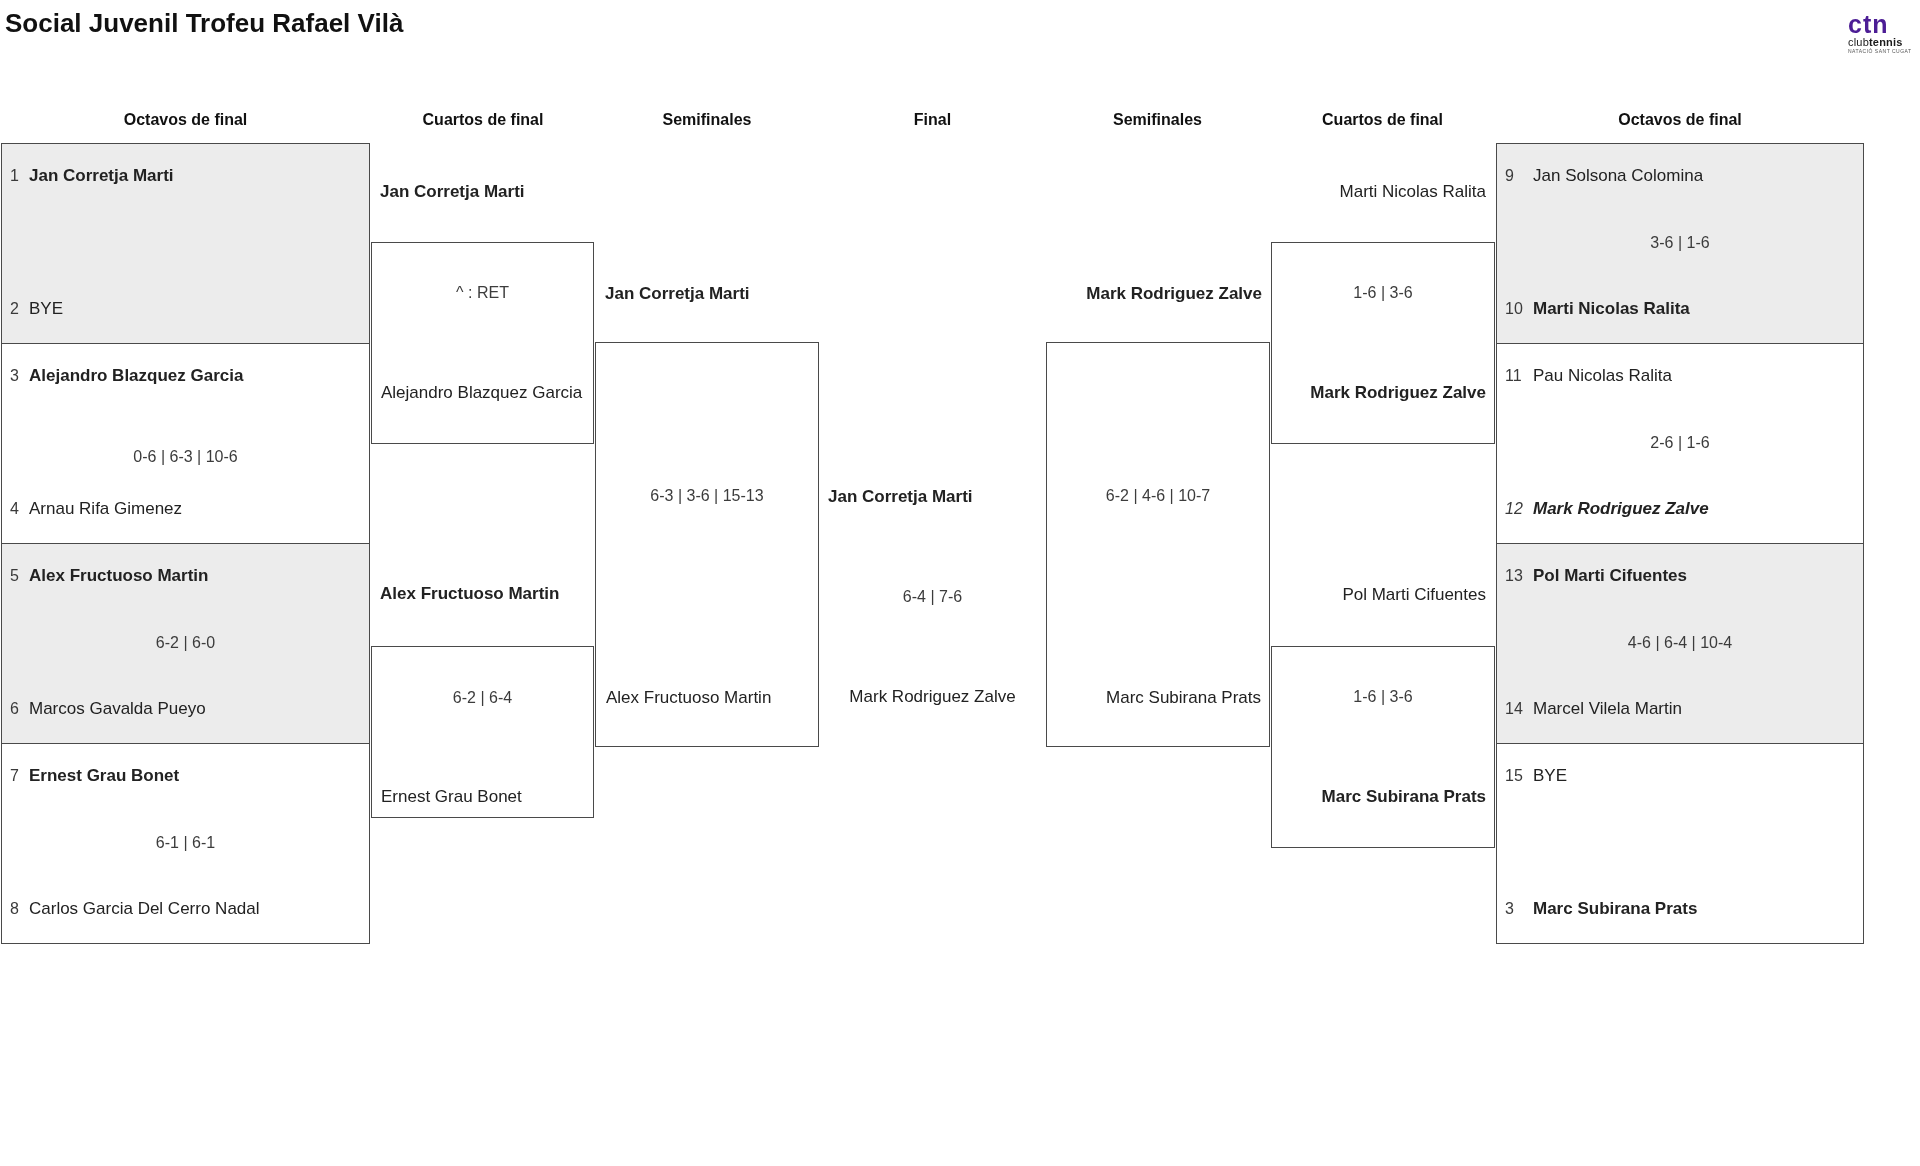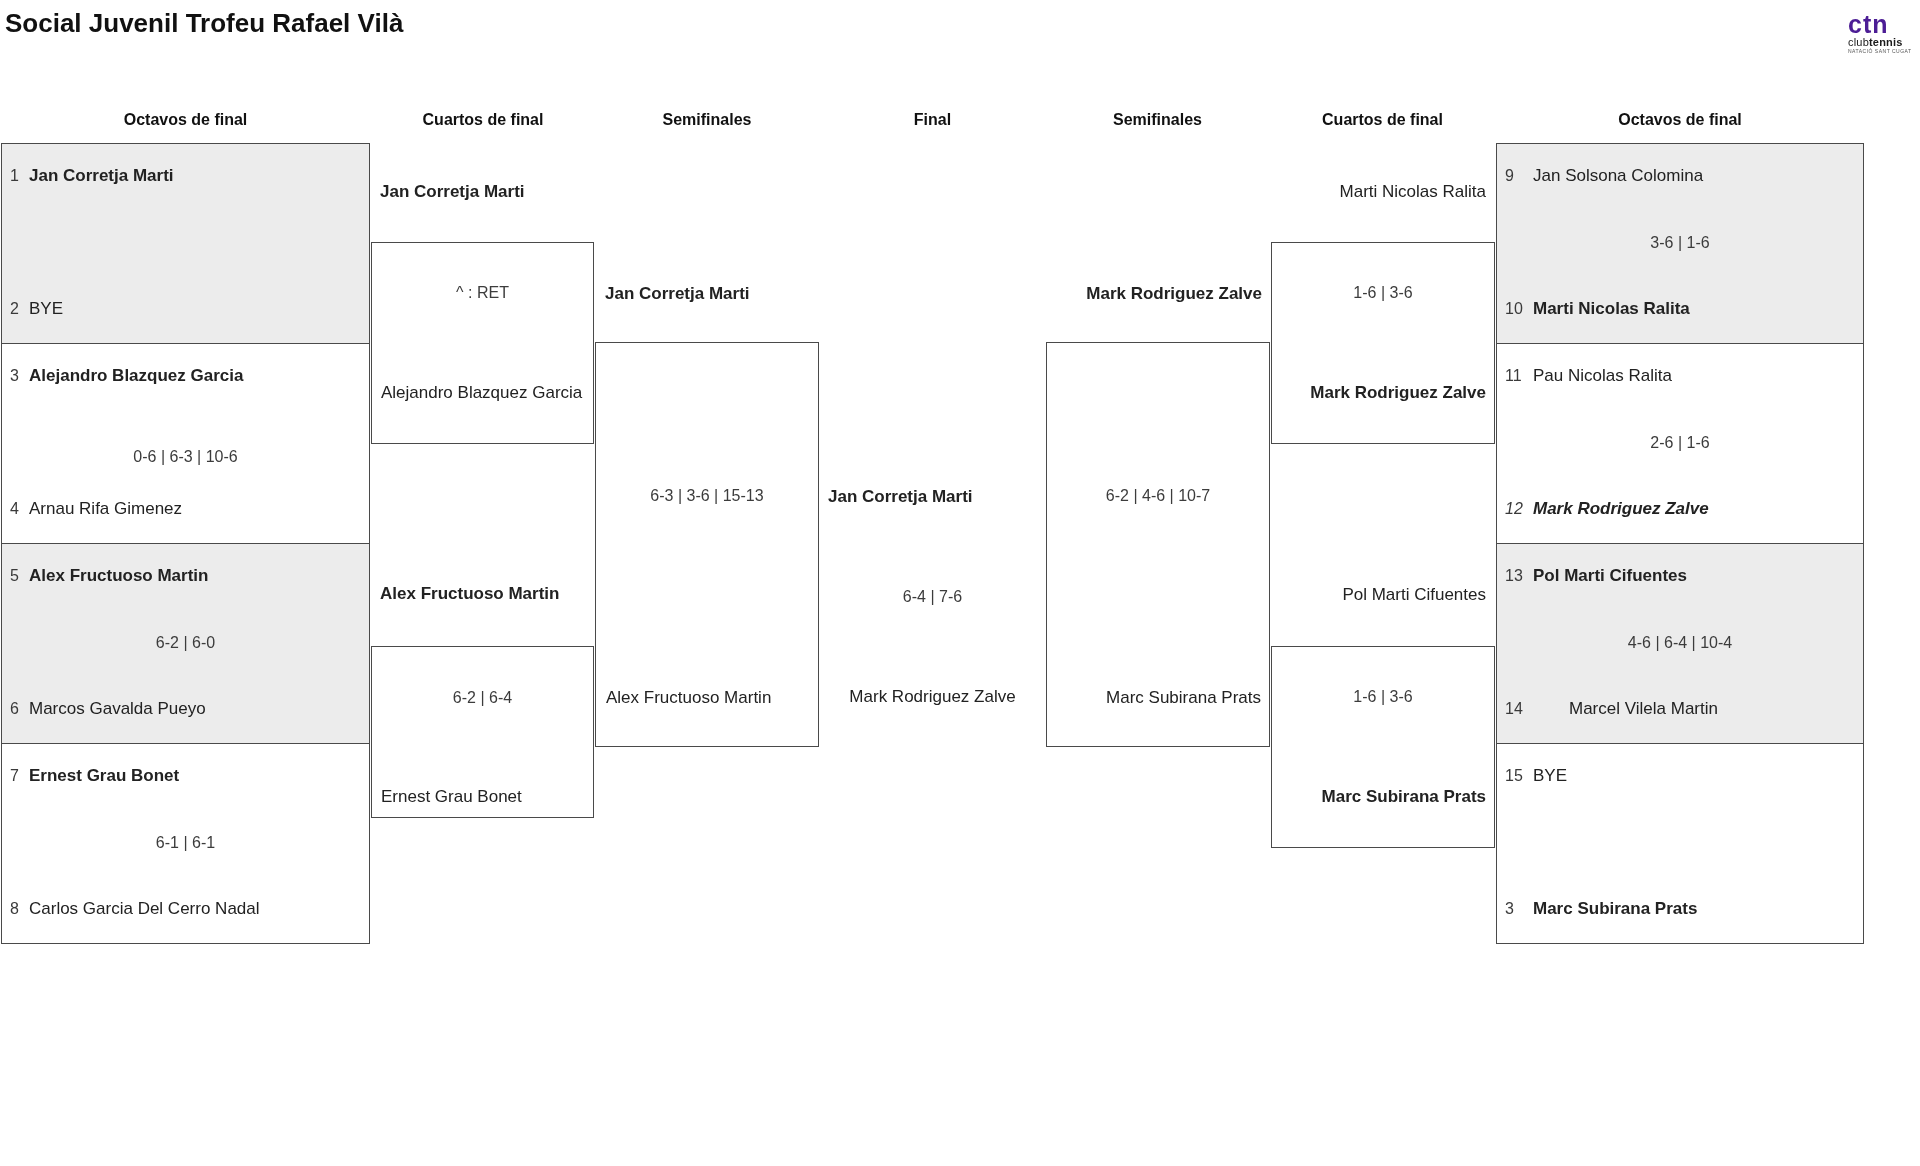--- a/index.html
+++ b/index.html
@@ -124,21 +124,21 @@
       <span class="pname bold">Mark Rodriguez Zalve</span>
     </div>
   </div>
 
   <div class="box shaded" style="left:1496px;top:543px;width:368px;height:201px;">
     <div class="prow" style="top:22px;">
       <span class="seed seed-r">13</span>
       <span class="pname bold">Pol Marti Cifuentes</span>
     </div>
     <div class="score" style="top:89px;">4-6 | 6-4 | 10-4</div>
-    <div class="prow" style="top:155px;gap:36px;">
+    <div class="prow" style="top:155px;">
       <span class="seed seed-r">14</span>
       <span class="pname">Marcel Vilela Martin</span>
     </div>
   </div>
 
   <div class="box" style="left:1496px;top:743px;width:368px;height:201px;">
     <div class="prow" style="top:22px;">
       <span class="seed seed-r">15</span>
       <span class="pname">BYE</span>
     </div>

